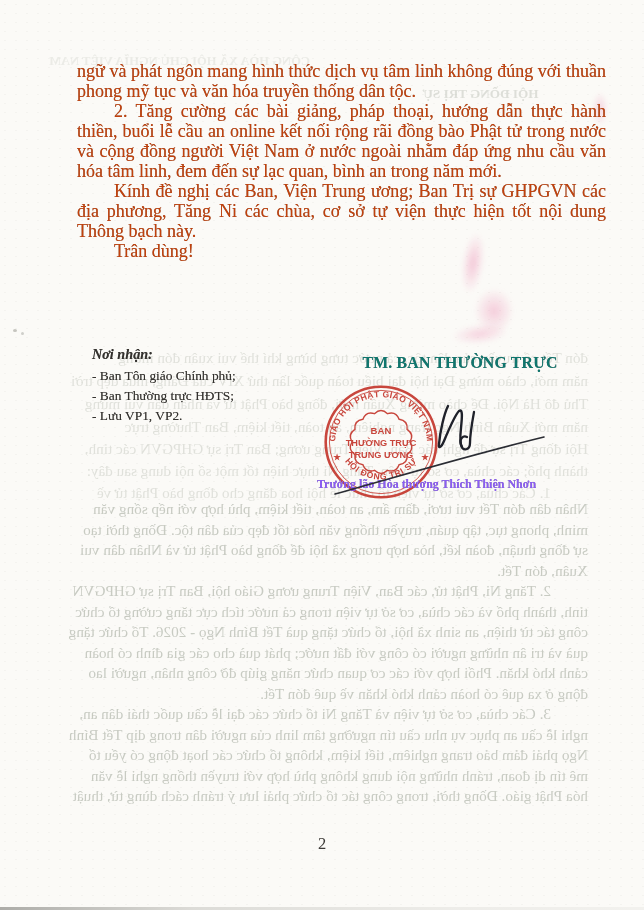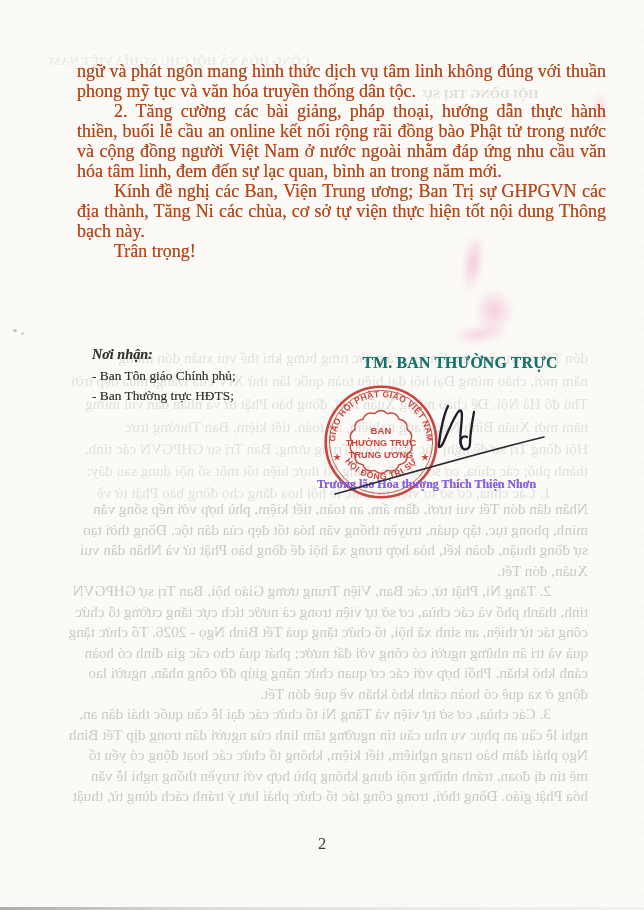--- a/index.html
+++ b/index.html
@@ -125,28 +125,29 @@
     <text x="16" y="78" text-anchor="middle" font-size="8.5" fill="#c5392f">★</text>
     <text x="104" y="78" text-anchor="middle" font-size="8.5" fill="#c5392f">★</text>
     <text x="60" y="52" text-anchor="middle" font-size="9.6" fill="#c5392f">BAN</text>
     <text x="60" y="64" text-anchor="middle" font-size="9.2" fill="#c5392f">THƯỜNG TRỰC</text>
     <text x="60" y="76" text-anchor="middle" font-size="9.2" fill="#c5392f">TRUNG ƯƠNG</text>
   </svg>
 
   <div class="body-text">
     <p>ngữ và phát ngôn mang hình thức dịch vụ tâm linh không đúng với thuần phong mỹ tục và văn hóa truyền thống dân tộc.</p>
     <p class="indent">2. Tăng cường các bài giảng, pháp thoại, hướng dẫn thực hành thiền, buổi lễ cầu an online kết nối rộng rãi đồng bào Phật tử trong nước và cộng đồng người Việt Nam ở nước ngoài nhằm đáp ứng nhu cầu văn hóa tâm linh, đem đến sự lạc quan, bình an trong năm mới.</p>
-    <p class="indent">Kính đề nghị các Ban, Viện Trung ương; Ban Trị sự GHPGVN các địa thành, Tăng Ni các chùa, cơ sở tự viện thực hiện tốt nội dung Thông bạch này.</p>
-    <p class="indent">Trân trọng!</p>
+    <p class="indent">Kính đề nghị các Ban, Viện Trung ương; Ban Trị sự GHPGVN các địa phương, Tăng Ni các chùa, cơ sở tự viện thực hiện tốt nội dung Thông bạch này.</p>
+    <p class="indent">Trân dùng!</p>
   </div>
 
   <div class="recipients">
     <div class="heading">Nơi nhận:</div>
     <div class="item">- Ban Tôn giáo Chính phủ;</div>
     <div class="item">- Ban Thường trực HĐTS;</div>
+    <div class="item">- Lưu VP1, VP2.</div>
   </div>
 
   <div class="tm-block">
     <div>TM. BAN THƯỜNG TRỰC</div>
   </div>
 
   <svg class="signature-svg" width="240" height="115" viewBox="0 0 240 115">
     <path d="M 128,16 C 124,24 120,42 119,54 C 118,59 121,58 124,51 C 129,39 135,25 139,21 C 143,18 142,28 141,38 C 140,47 140,54 142,57" fill="none" stroke="#1f212a" stroke-width="2.4" stroke-linecap="round"></path>
     <path d="M 154,22 C 152,33 150,46 150,53 C 150,60 143,62 141,55 C 139,49 143,45 147,47" fill="none" stroke="#1f212a" stroke-width="2.3" stroke-linecap="round"></path>
     <path d="M 15,104 C 80,86 150,65 224,47" fill="none" stroke="#2a2c33" stroke-width="1.6" stroke-linecap="round"></path>

